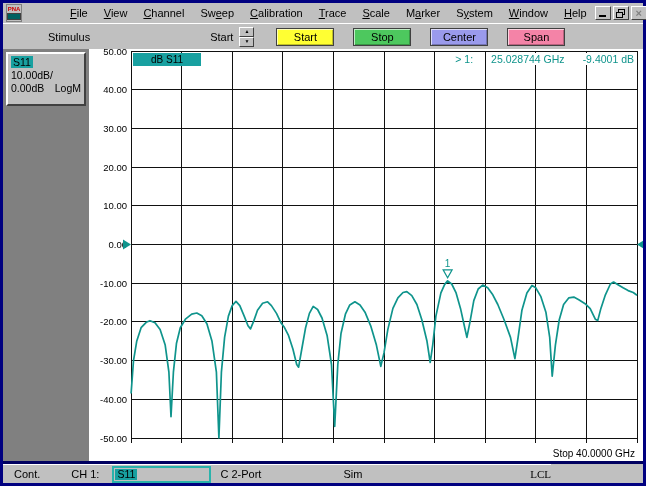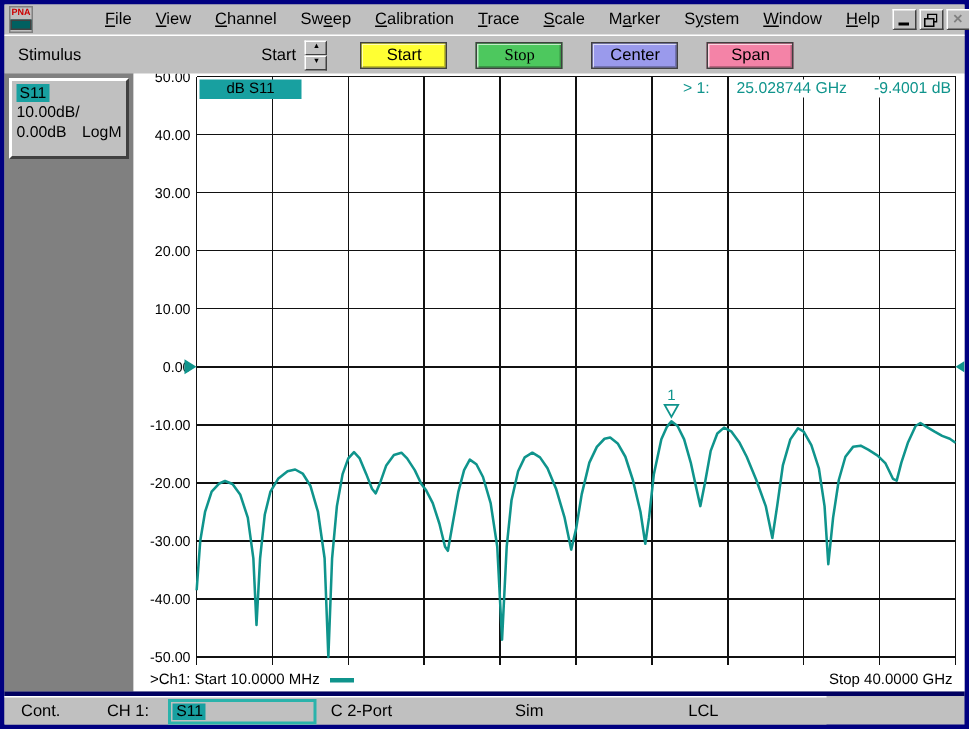--- a/index.html
+++ b/index.html
@@ -17,21 +17,21 @@
   .menu-item{font-size:11px;color:#000;padding:2px 8px;cursor:default;}
   .winbtns{margin-left:auto;margin-right:2px;display:flex;gap:2px;align-items:center;}
   .wbtn{width:16px;height:14px;background:#c0c0c0;border:1px solid;border-color:#fff #404040 #404040 #fff;
         font-size:9px;line-height:9px;padding:0;display:flex;align-items:flex-end;justify-content:center;cursor:default;}
   .wbtn.center{align-items:center;}
   .minbar{display:block;width:7px;height:2px;background:#000;margin-bottom:2px;}
   .xglyph{color:#808080;font-size:11px;font-weight:bold;line-height:12px;}
 
   
   .toolbar{position:absolute;left:0;top:20px;width:640px;height:26px;background:#c0c0c0;display:flex;align-items:center;
-           border-top:1px solid #fff;box-sizing:border-box;}
+           border-top:1px solid #fff;box-sizing:border-box;padding-left:36px;}
   .stim-label{font-size:11px;margin-left:9px;color:#000;}
   .start-label{font-size:11px;margin-left:120px;color:#000;}
   .field{display:flex;align-items:center;margin-left:5px;}
   .freq-input{width:96px;height:16px;font-family:"Liberation Sans",sans-serif;font-size:11px;padding:0 3px;
               border:2px solid;border-color:#606060 #fff #fff #606060;background:#fff;color:#000;}
   .spin{display:flex;flex-direction:column;margin-left:1px;}
   .spin button{width:15px;height:10px;font-size:5px;line-height:5px;padding:0;background:#c0c0c0;
                border:1px solid;border-color:#fff #404040 #404040 #fff;color:#000;cursor:default;}
   #stim-buttons{display:flex;margin-left:22px;gap:19px;}
   .cbtn{width:58px;height:18px;font-family:"Liberation Sans",sans-serif;font-size:11px;color:#000;
@@ -59,21 +59,21 @@
   .navline{position:absolute;left:0;top:458px;width:640px;height:3px;background:#000060;}
   .statusbar{position:absolute;left:0;top:461px;width:548px;height:19px;background:#c0c0c0;border-top:1px solid #fff;
              display:flex;align-items:center;font-size:11px;color:#000;box-sizing:border-box;}
   .sb-cont{margin-left:11px;}
   .sb-ch{margin-left:31px;}
   .sb-measbox{margin-left:13px;width:94px;height:13px;border:2px solid #2ab3ab;background:#c0c0c0;
               display:flex;align-items:center;padding-left:1px;}
   .sb-meas{background:#18a0a0;padding:0 2px;font-size:10.5px;line-height:11px;}
   .sb-cal{margin-left:9px;}
   .sb-sim{margin-left:82px;}
-  .sb-lcl{margin-left:auto;margin-right:72px;}
+  .sb-lcl{margin-left:auto;font-family:Liberation Serif, serif;}
 </style>
 </head>
 <body>
 
 <div class="win">
   <div class="inner">
 
     <div class="menubar">
       <span class="appicon">
         <span class="pna-txt">PNA</span>
@@ -112,21 +112,21 @@
       <span class="stim-label">Stimulus</span>
       <span class="start-label">Start</span>
       <span class="field">
         <span class="spin">
           <button>▲</button>
           <button>▼</button>
         </span>
       </span>
       <span id="stim-buttons">
           <button class="cbtn" style="background: rgb(255, 255, 51);">Start</button>
-          <button class="cbtn" style="background: rgb(77, 200, 94); font-family: Liberation Serif, serif;">Stop</button>
+          <button class="cbtn" style="background: rgb(77, 200, 94);">Stop</button>
           <button class="cbtn" style="background: rgb(154, 154, 236);">Center</button>
           <button class="cbtn" style="background: rgb(244, 131, 167);">Span</button>
         </span>
     </div>
 
     <div class="main">
       <div class="sidebar">
         <div class="traceinfo">
           <div><span class="tname">S11</span></div>
           <div>10.00dB/</div>
@@ -184,24 +184,20 @@
             <polyline points="42.1,344.5 44.5,311.6 47.7,292.3 52.1,278.7 57.2,273.3 61.0,271.7 66.0,273.7 71.1,280.6 76.2,296.1 79.9,323.2 82.0,367.7 84.4,323.2 87.5,294.2 91.3,278.7 96.4,270.2 102.7,265.2 107.8,264.0 112.8,266.7 117.9,274.8 123.0,292.3 127.4,323.2 129.9,389.0 132.4,323.2 135.6,288.4 139.4,267.1 143.2,256.6 147.0,252.4 150.8,256.6 155.2,267.1 159.0,276.8 161.5,279.9 164.7,272.1 168.5,261.3 173.6,254.3 178.6,252.8 182.4,256.6 187.5,264.4 191.9,273.7 195.1,277.9 199.5,286.4 203.9,300.0 207.7,315.5 209.6,318.2 212.8,300.0 216.6,278.7 220.4,264.4 224.2,257.4 228.6,260.5 233.0,269.0 238.1,286.4 242.5,315.5 245.7,377.4 248.8,315.5 252.0,284.5 256.4,265.2 260.8,255.9 265.9,252.8 271.0,255.9 276.0,263.2 281.7,276.8 287.4,296.1 291.8,317.4 295.0,303.9 298.8,280.6 303.9,259.4 308.9,248.9 314.0,243.5 317.8,242.7 322.8,246.6 327.9,255.5 332.9,271.0 338.0,292.3 341.2,313.5 343.7,296.1 346.9,267.1 351.9,243.9 355.7,235.4 358.6,231.9 362.7,235.0 367.1,243.9 371.5,259.4 375.3,276.8 377.9,288.4 381.0,272.9 384.8,251.6 389.2,240.0 393.7,236.1 398.7,238.8 403.8,245.8 408.8,255.5 415.2,271.0 421.5,288.4 425.9,309.7 429.1,288.4 432.9,261.3 437.9,243.9 443.0,236.5 446.8,238.8 451.9,247.7 456.9,263.2 460.7,288.4 463.2,327.1 466.4,296.1 470.2,271.0 474.6,255.5 479.7,248.9 484.8,248.1 489.8,250.8 496.1,254.7 501.2,259.7 506.3,270.2 508.8,271.4 511.9,259.4 516.4,245.8 521.4,235.0 524.6,233.0 529.0,235.7 534.1,238.8 539.1,241.6 544.2,243.5 548.0,246.2" fill="none" stroke="#0f948c" stroke-width="1.7" stroke-linejoin="round"></polyline>
             <polygon points="354.1136116,220.878387 363.1136116,220.878387 358.6136116,228.878387" fill="#fff" stroke="#0f948c" stroke-width="1.2"></polygon>
             <text x="358.6136116" y="217.878387" text-anchor="middle" font-size="10" fill="#0f948c">1</text>
           </svg>
         <div class="tracelabel">dB S11</div>
         <div class="mreadout">
           <span>&gt; 1:</span>
           <span>25.028744 GHz</span>
           <span>-9.4001 dB</span>
         </div>
-        <div class="bl">
-          <span>&gt;Ch1: Start  10.0000 MHz</span>
-          <span class="legend-dash"></span>
-        </div>
         <div class="br">Stop  40.0000 GHz</div>
       </div>
     </div>
 
     <div class="navline"></div>
     <div class="statusbar">
       <span class="sb-cont">Cont.</span>
       <span class="sb-ch">CH 1:</span>
       <span class="sb-measbox">
         <span class="sb-meas">S11</span>

